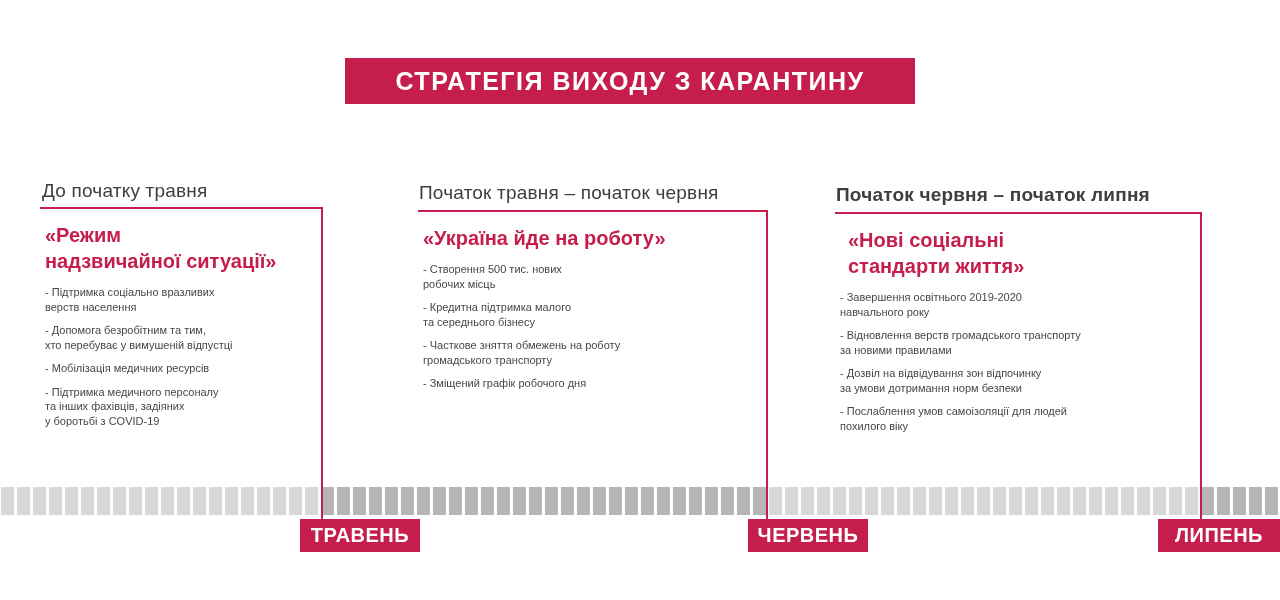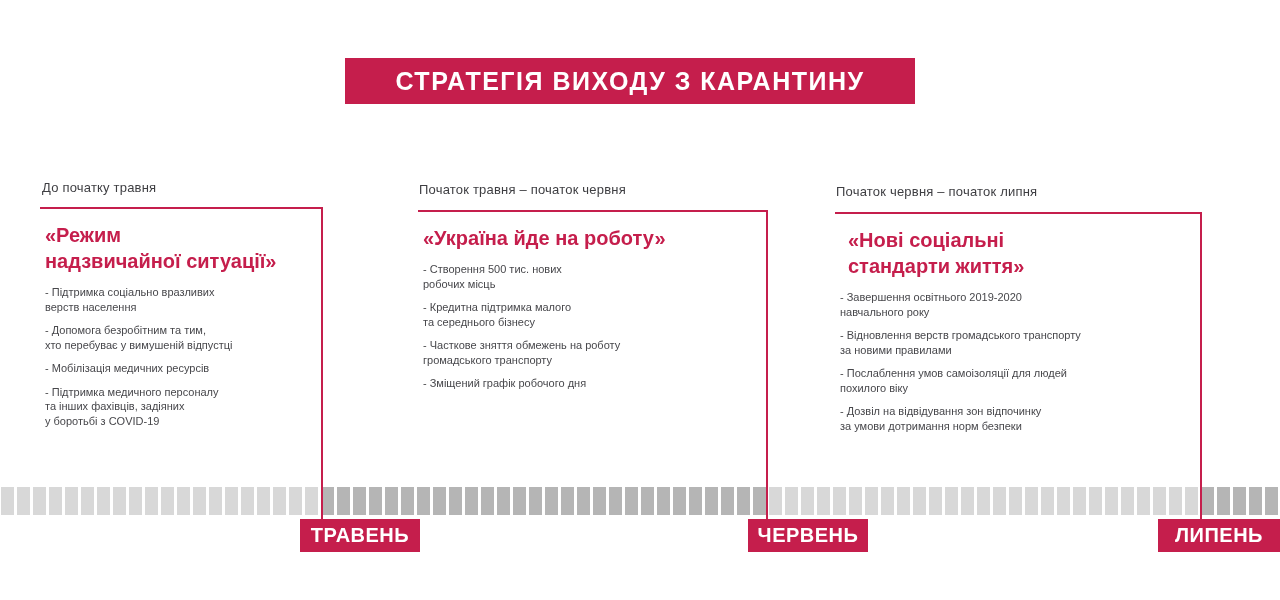--- a/index.html
+++ b/index.html
@@ -18,25 +18,25 @@
     overflow:hidden;
   }
   .title-banner{
     position:absolute;left:345px;top:58px;width:570px;height:46px;
     background:var(--accent);
     display:flex;align-items:center;justify-content:center;
     color:#ffffff;font-size:25px;font-weight:bold;letter-spacing:1.5px;
   }
   .period-label{
     position:absolute;
-    color:var(--period);font-size:13px;letter-spacing:.2px;
+    color:var(--period);font-size:19px;letter-spacing:.2px;
   }
   #period-0{left:42px;top:180px;}
   #period-1{left:419px;top:182px;}
-  #period-2{left:836px;top:184px;}
+  #period-2{left:836px;top:184px;font-weight:bold;}
   .frame{
     position:absolute;
     border-top:2px solid var(--accent);
     border-right:2px solid var(--accent);
     z-index:2;
     padding:13px 8px 0 5px;
   }
   #frame-0{left:40px;top:207px;width:283px;height:312px;}
   #frame-1{left:418px;top:210px;width:350px;height:309px;}
   #frame-2{left:835px;top:212px;width:367px;height:307px;}
@@ -107,24 +107,24 @@
 </div>
 
 <div class="frame" id="frame-2">
   <div class="col-heading">«Нові соціальні
 стандарти життя»</div>
   <ul class="bullet-list">
       <li class="bullet">- Завершення освітнього 2019-2020
 навчального року</li>
       <li class="bullet">- Відновлення верств громадського транспорту
 за новими правилами</li>
+      <li class="bullet">- Дозвіл на відвідування зон відпочинку
+за умови дотримання норм безпеки</li>
       <li class="bullet">- Послаблення умов самоізоляції для людей
 похилого віку</li>
-      <li class="bullet">- Дозвіл на відвідування зон відпочинку
-за умови дотримання норм безпеки</li>
     </ul>
 </div>
 
 <div class="timeline-ribbon">
     <div class="seg" style="left: 1px; background: var(--seg-light);"></div>
     <div class="seg" style="left: 17px; background: var(--seg-light);"></div>
     <div class="seg" style="left: 33px; background: var(--seg-light);"></div>
     <div class="seg" style="left: 49px; background: var(--seg-light);"></div>
     <div class="seg" style="left: 65px; background: var(--seg-light);"></div>
     <div class="seg" style="left: 81px; background: var(--seg-light);"></div>

